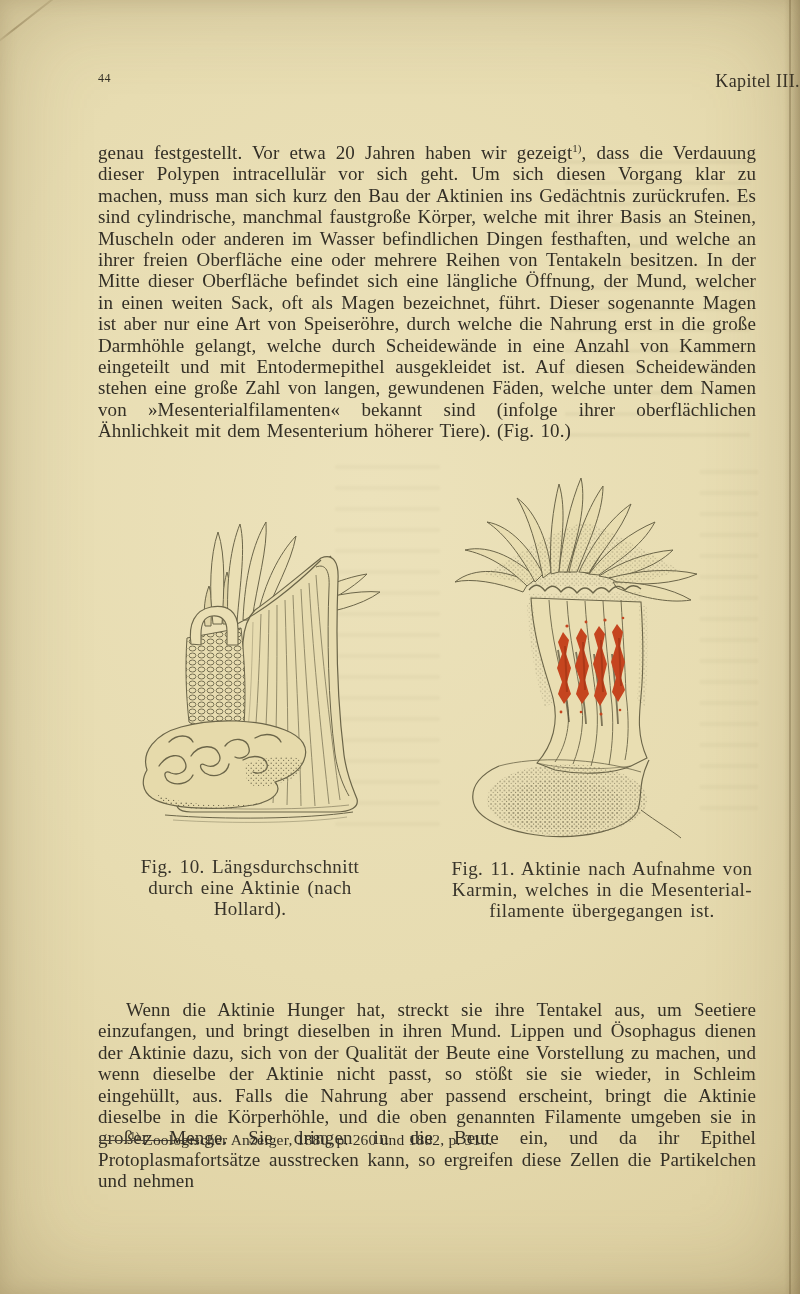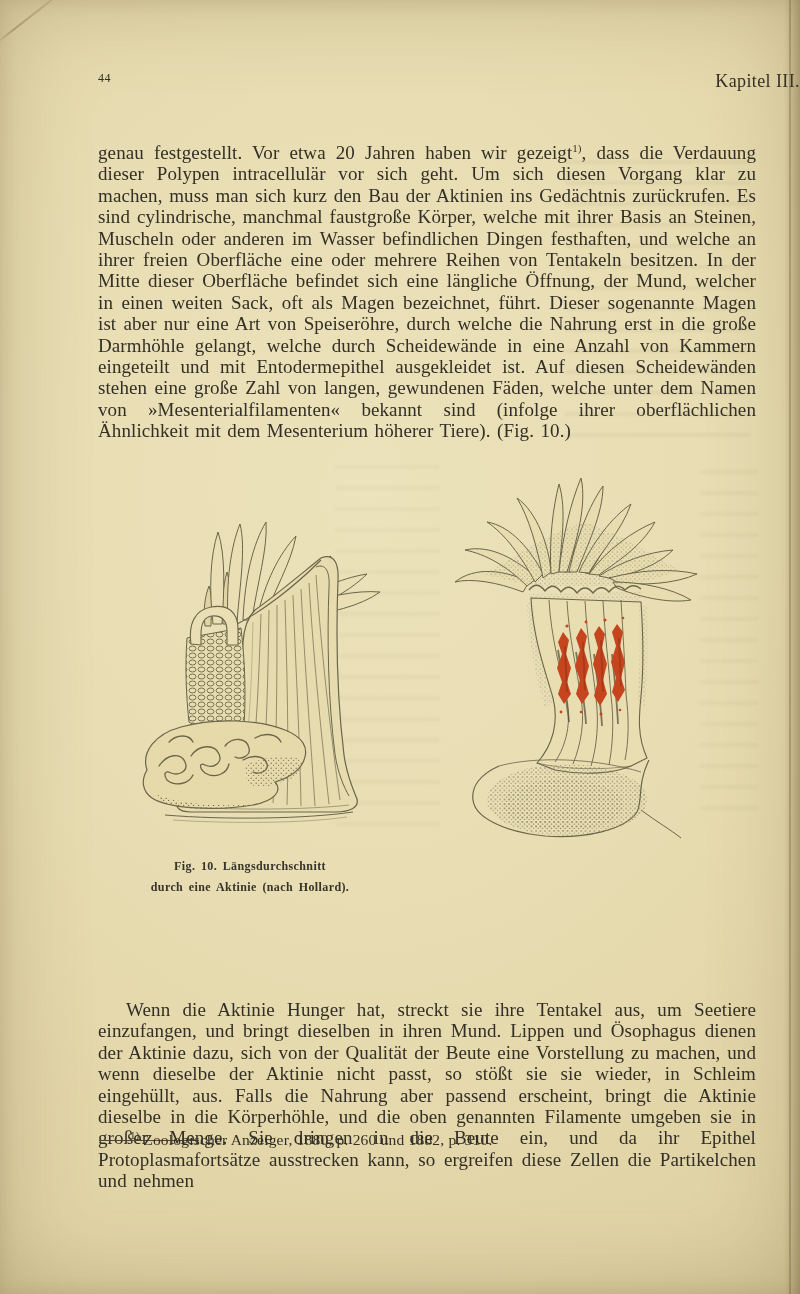--- a/index.html
+++ b/index.html
@@ -38,22 +38,22 @@
   .body-par{
     position:absolute;left:98px;width:658px;
     font-size:19px;line-height:21.4px;text-align:justify;
     word-spacing:1.6px;letter-spacing:.1px;
     hyphens:auto;-webkit-hyphens:auto;
   }
   .par1{top:123px;}
   .par2{top:980px;text-indent:28px;}
   sup.fn{font-size:11px;line-height:0;vertical-align:super;letter-spacing:0;}
   .cap{
-    position:absolute;text-align:center;font-size:12px;line-height:21px;
-    letter-spacing:.4px;word-spacing:2.2px;color:#38342a;font-weight:bold;
+    position:absolute;text-align:center;font-size:19px;line-height:21px;
+    letter-spacing:.4px;word-spacing:2.2px;color:#38342a;
   }
   .cap10{left:122px;top:856px;width:256px;}
   .cap11{left:443px;top:858px;width:318px;}
   .fnrule{position:absolute;left:99px;top:1140px;width:100px;height:0;border-top:1.6px solid #4d463a;}
   .footnote{
     position:absolute;left:98px;top:1114px;width:658px;
     font-size:15.5px;line-height:20px;text-indent:32px;letter-spacing:.2px;
   }
   .figsvg{position:absolute;}
   .fig10{left:125px;top:512px;width:260px;height:312px;}
@@ -223,20 +223,25 @@
       <path d="M92,293 C120,300 160,300 186,296" fill="none" stroke="#6b6549" stroke-width="0.9" opacity="0.7"></path>
       <path d="M196,340 C212,352 226,360 236,368" fill="none" stroke="#6b6549" stroke-width="1"></path>
     </g>
   </svg>
 
   <div class="cap cap10">
     <div>Fig. 10.  Längsdurchschnitt</div>
     <div>durch eine Aktinie (nach Hollard).</div>
   </div>
 
+  <div class="cap cap11">
+    <div>Fig. 11.  Aktinie nach Aufnahme von</div>
+    <div>Karmin, welches in die Mesenterial-</div>
+    <div>filamente übergegangen ist.</div>
+  </div>
 
   <p class="body-par par2"><span>Wenn die Aktinie Hunger hat, streckt sie ihre Tentakel aus, um Seetiere einzufangen, und bringt dieselben in ihren Mund.  Lippen und Ösophagus dienen der Aktinie dazu, sich von der Qualität der Beute eine Vorstellung zu machen, und wenn dieselbe der Aktinie nicht passt, so stößt sie sie wieder, in Schleim eingehüllt, aus.  Falls die Nahrung aber passend erscheint, bringt die Aktinie dieselbe in die Körperhöhle, und die oben genannten Filamente umgeben sie in großer Menge.  Sie dringen in die Beute ein, und da ihr Epithel Protoplasmafortsätze ausstrecken kann, so ergreifen diese Zellen die Partikelchen und nehmen</span></p>
 
   <div class="fnrule"></div>
 
   <p class="footnote"><sup class="fn">1)</sup><span> Zoologischer Anzeiger, 1880, p. 260 und 1882, p. 310.</span></p>
 
 </div>
 
 </body></html>

